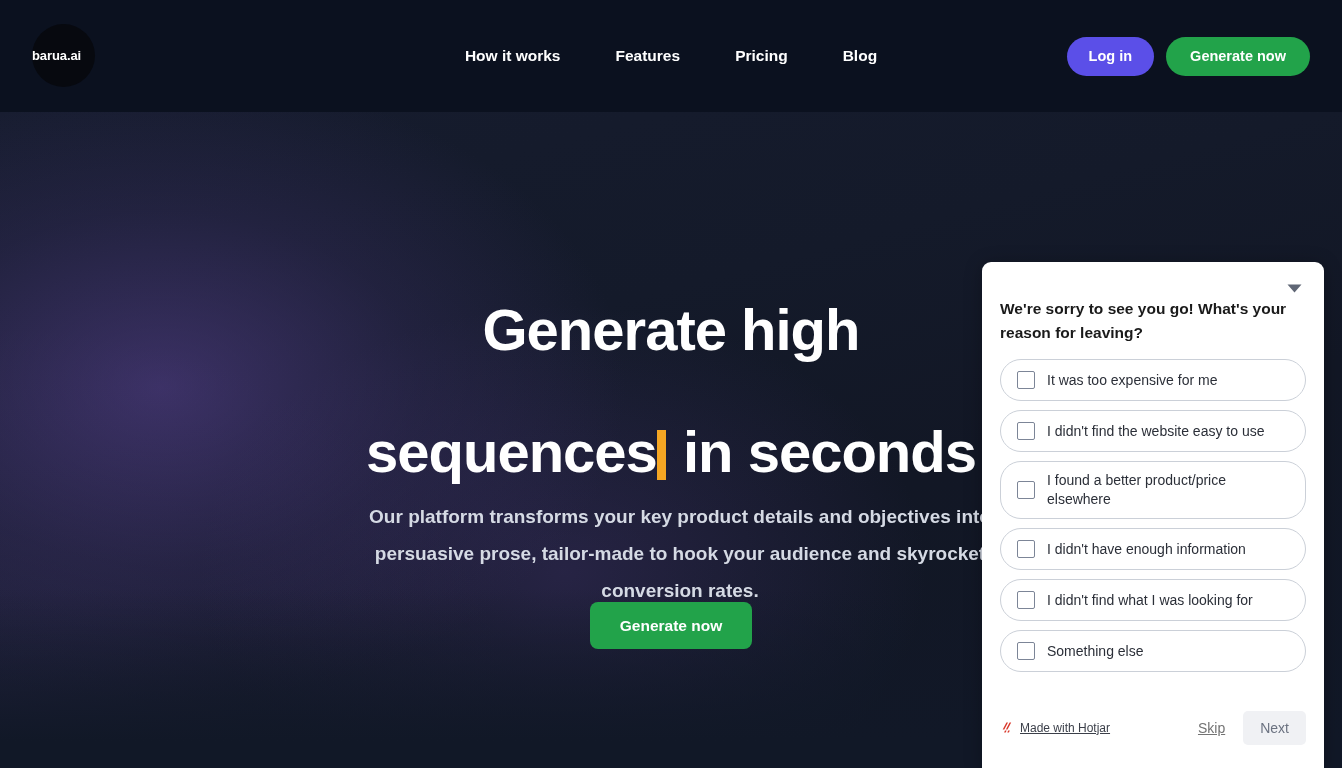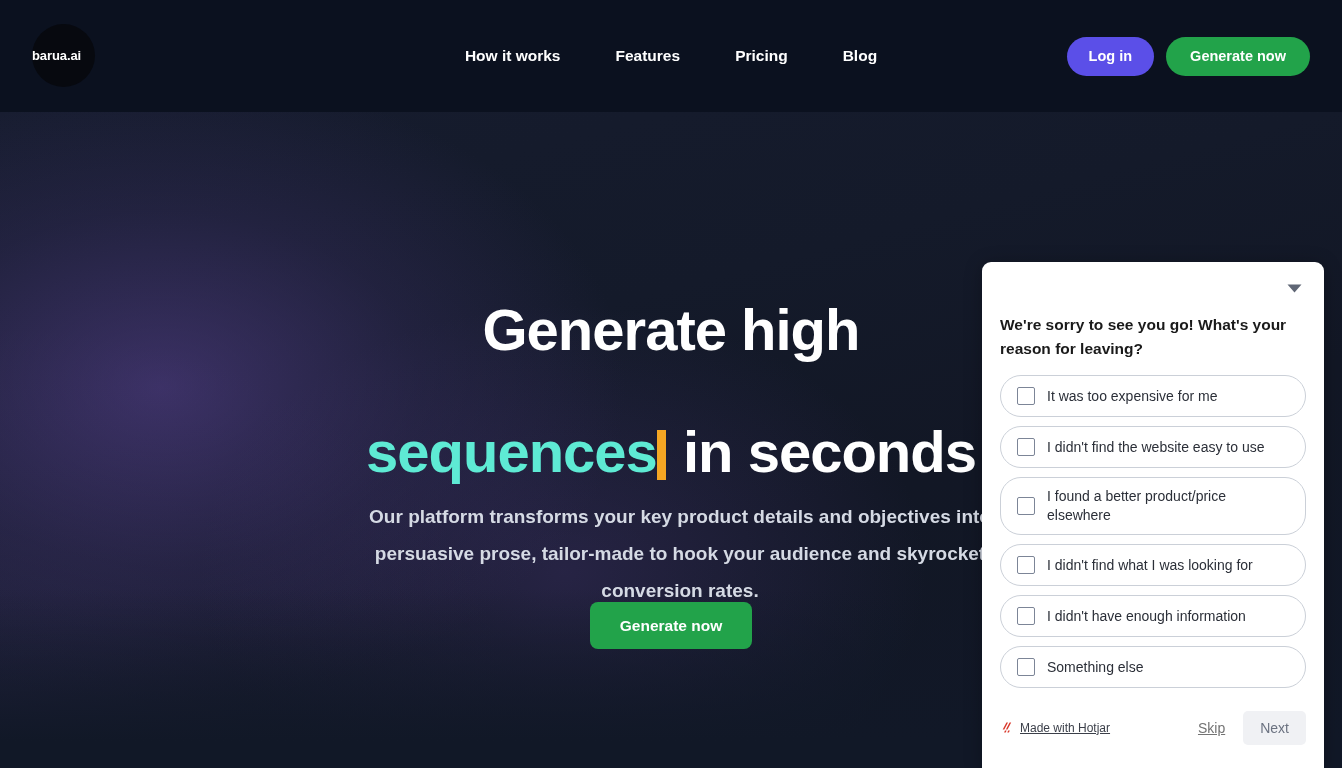--- a/index.html
+++ b/index.html
@@ -82,21 +82,21 @@
     z-index:5;
   }
   .headline {
     position:absolute; left:0; top:187px; width:1342px;
     text-align:center;
     color:#ffffff;
     font-size:58px; font-weight:700; line-height:61px;
     letter-spacing:-1px;
     padding:0 200px;
   }
-  .hl-green { color:#5eead4; }
+  .hl-green { color:#ffffff; }
   .hl-cursor {
     display:inline-block;
     width:9px; height:50px;
     background:#F5A623;
     vertical-align:-8px;
     margin:0 2px 0 0;
   }
   .subtitle {
     position:absolute; left:9px; top:386px; width:1342px;
     text-align:center;
@@ -131,21 +131,20 @@
   }
   .survey-collapse {
     align-self:flex-end;
     margin-top:17px; margin-right:2px;
     width:20px; height:18px;
     display:flex; align-items:center; justify-content:center;
     cursor:pointer;
   }
   .survey-collapse svg { display:block; }
   .survey-question {
-    margin-top:16px;
     color:#1a1a1a;
     font-size:15.5px; font-weight:700; line-height:24px;
     padding-right:4px;
   }
   .survey-options {
     margin-top:14px;
     display:flex; flex-direction:column; gap:9px;
   }
   .opt {
     display:flex; align-items:center; gap:12px;
@@ -255,25 +254,25 @@
       <div class="opt">
         <span class="opt-box"></span>
         <span class="opt-label">I didn't find the website easy to use</span>
       </div>
       <div class="opt">
         <span class="opt-box"></span>
         <span class="opt-label">I found a better product/price elsewhere</span>
       </div>
       <div class="opt">
         <span class="opt-box"></span>
+        <span class="opt-label">I didn't have enough information</span>
+      </div>
+      <div class="opt">
+        <span class="opt-box"></span>
         <span class="opt-label">I didn't find what I was looking for</span>
-      </div>
-      <div class="opt">
-        <span class="opt-box"></span>
-        <span class="opt-label">I didn't have enough information</span>
       </div>
       <div class="opt">
         <span class="opt-box"></span>
         <span class="opt-label">Something else</span>
       </div>
     </div>
 
     <div class="survey-footer">
       <div class="hotjar-brand">
         <svg class="hotjar-icon" width="14" height="14" viewBox="0 0 14 14">

